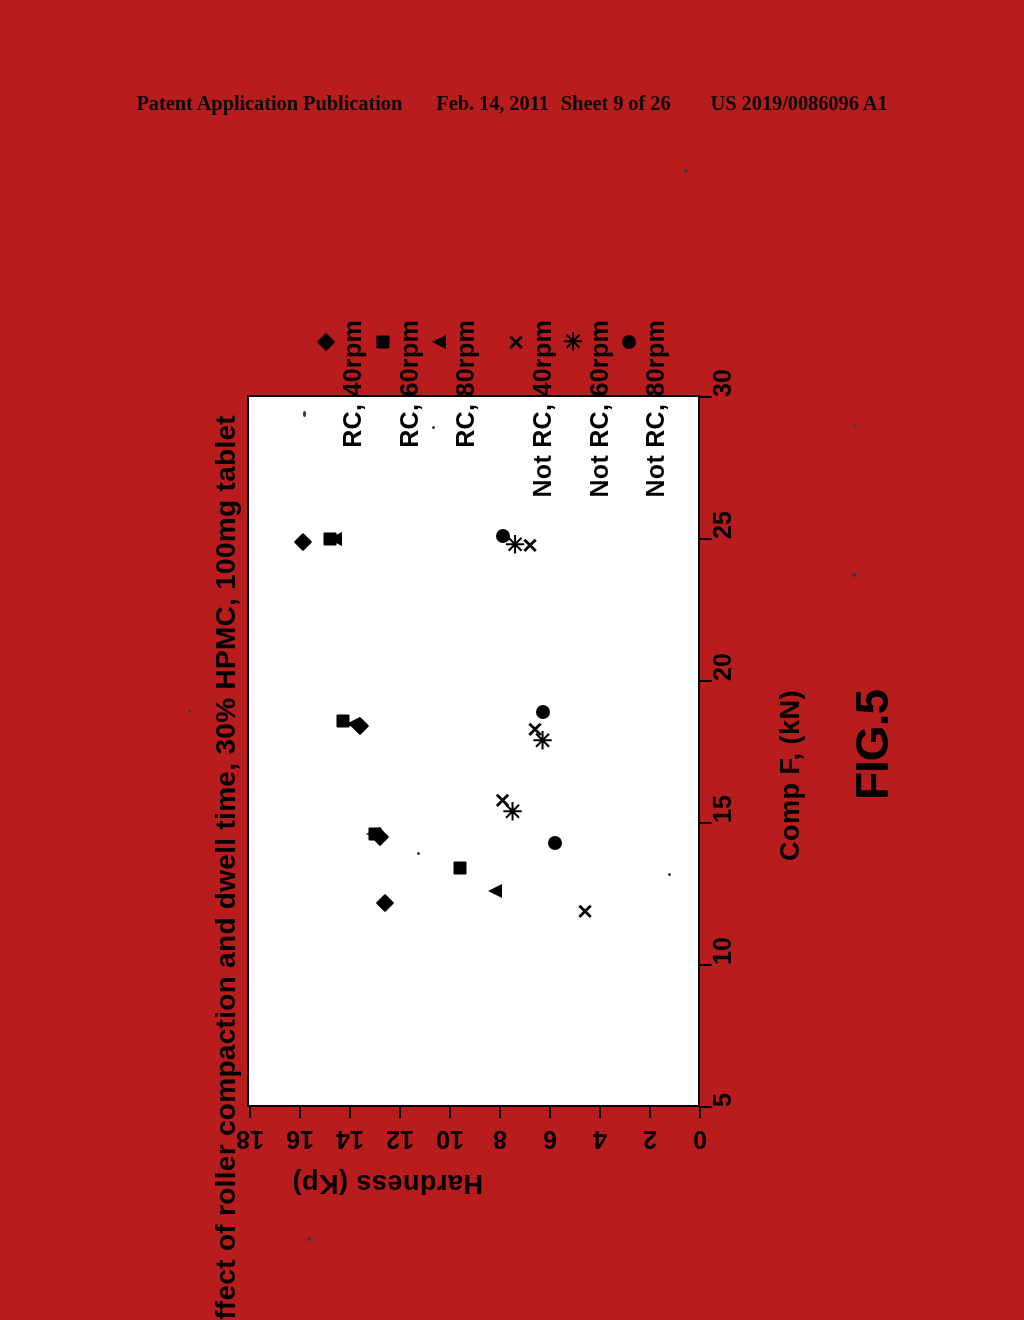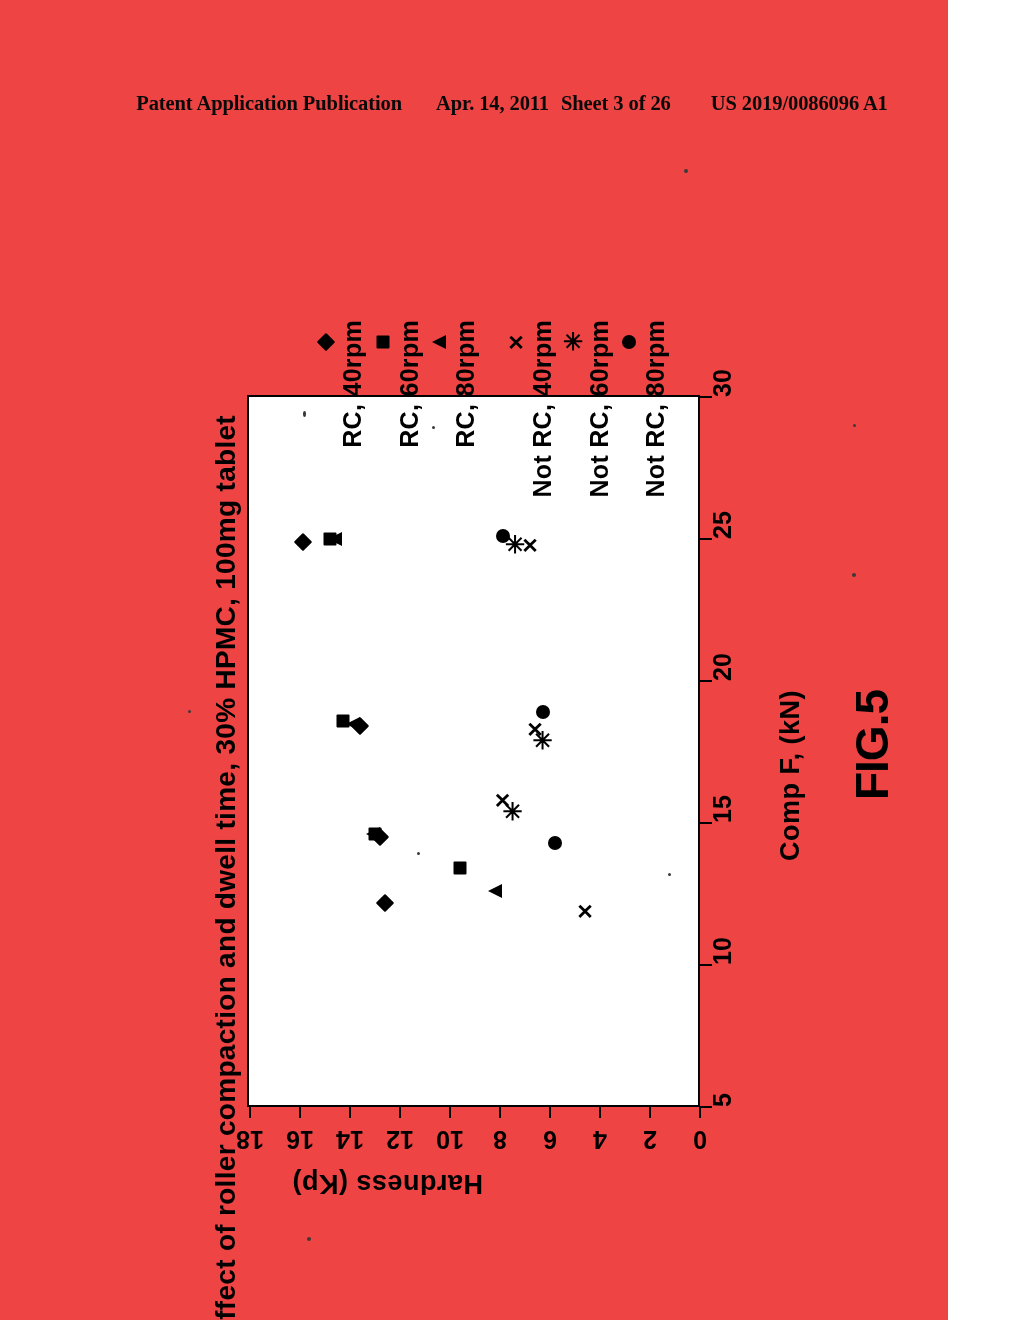--- a/index.html
+++ b/index.html
@@ -7,23 +7,23 @@
     margin: 0;
     padding: 0;
     background: #ffffff;
   }
   body {
     font-family: "Liberation Sans", sans-serif;
     color: #000000;
   }
   #page {
     position: relative;
-    width: 948px;
+    width: 1024px;
     height: 1320px;
-    background: #ef4444;
+    background: #b91c1c;
     overflow: hidden;
   }
 
   
   #pub-header {
     position: absolute;
     left: 0;
     top: 86px;
     width: 1024px;
     height: 34px;
@@ -217,23 +217,23 @@
   }
 </style>
 </head>
 <body>
 
 <div id="page">
 
   <div id="pub-header">
     <span>Patent Application Publication</span>
     <span class="hdr-gap-a"></span>
-    <span>Apr. 14, 2011</span>
+    <span>Feb. 14, 2011</span>
     <span class="hdr-gap-b"></span>
-    <span>Sheet 3 of 26</span>
+    <span>Sheet 9 of 26</span>
     <span class="hdr-gap-c"></span>
     <span>US 2019/0086096 A1</span>
   </div>
 
   <div id="figure">
 
     <div id="plot-frame"></div>
 
     <div id="points-layer">
         <div class="pt" style="left: 302.5px; top: 541.84px;">

